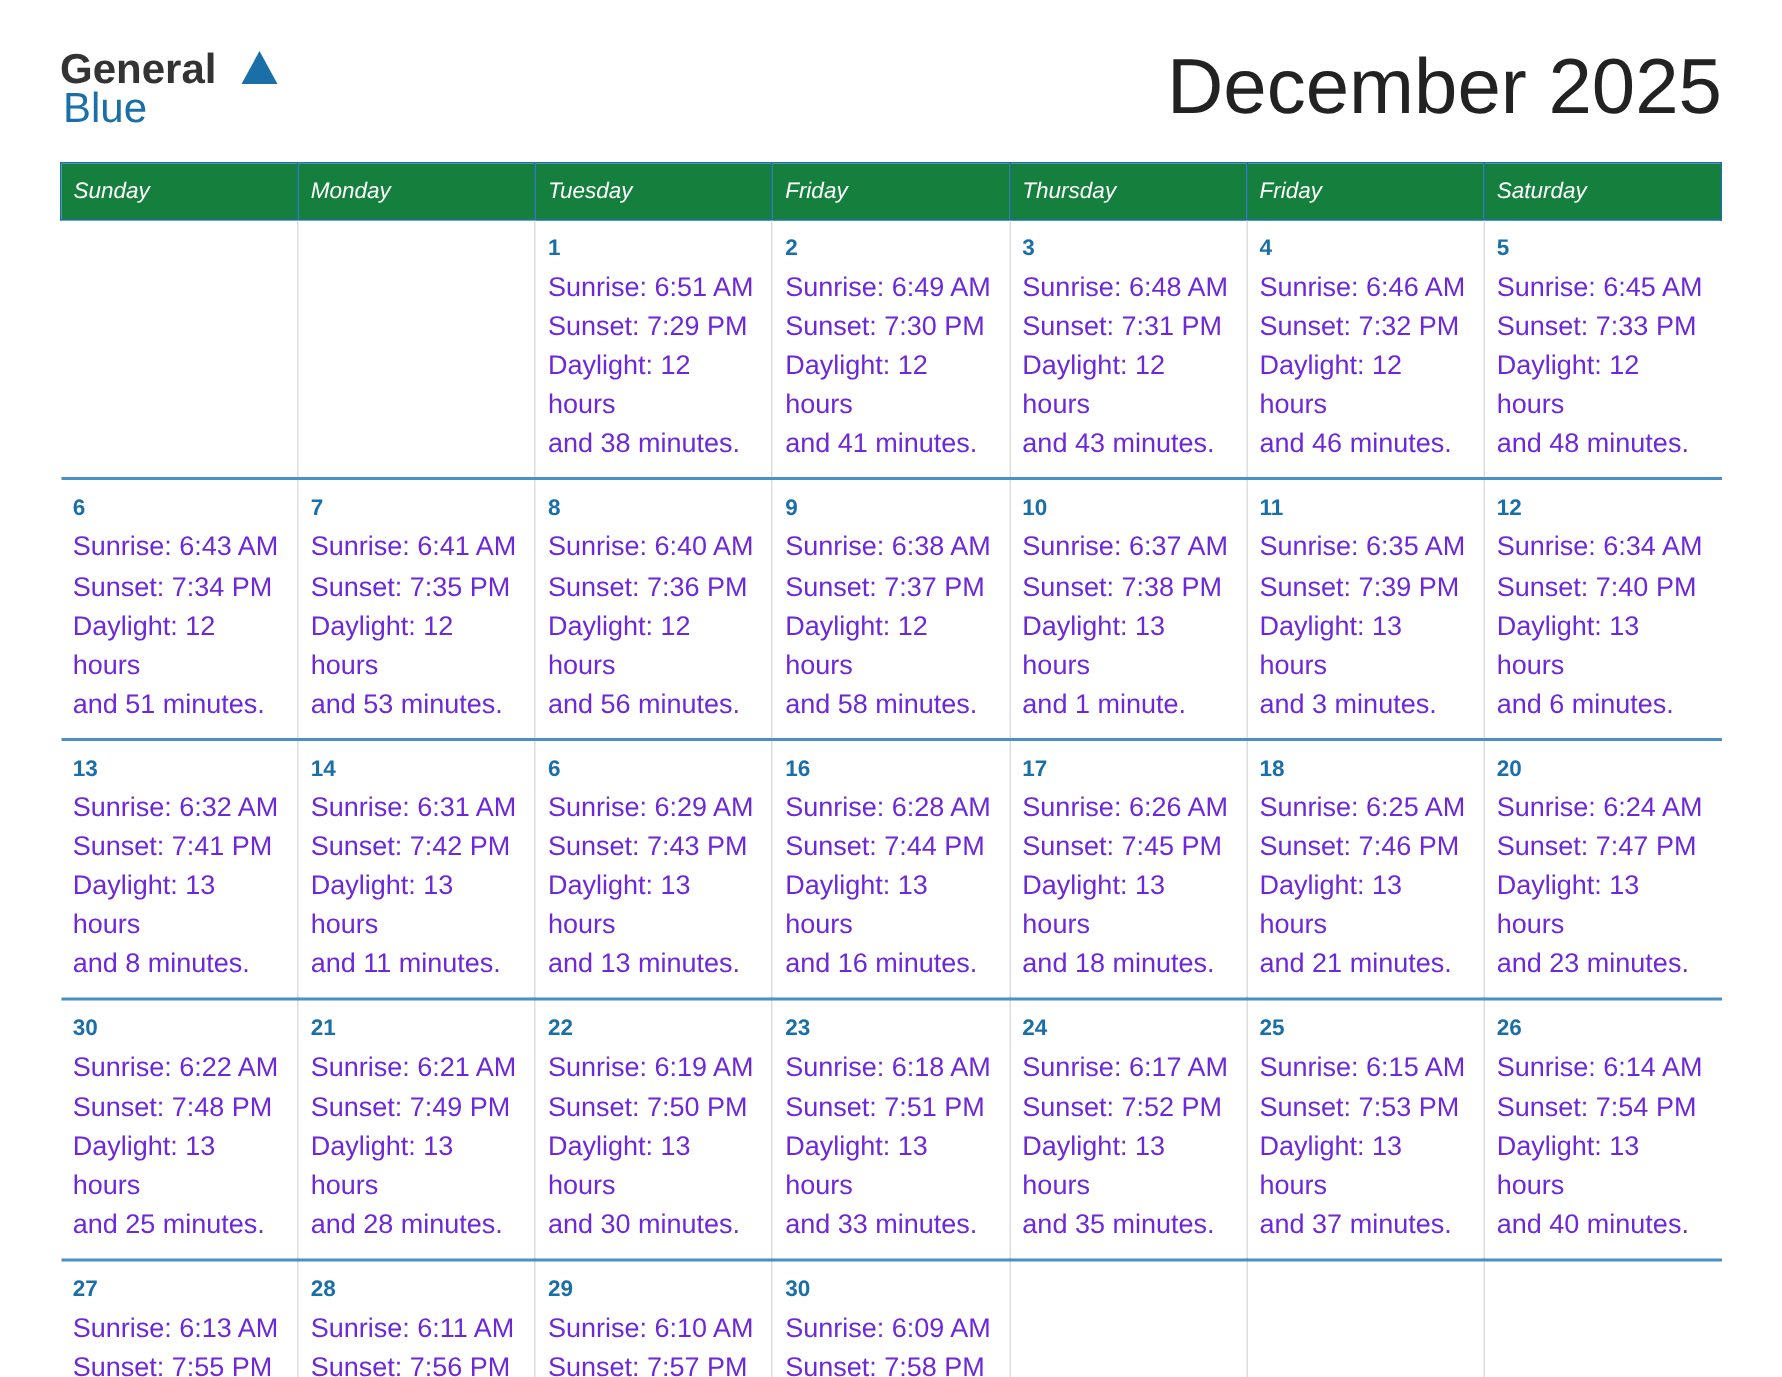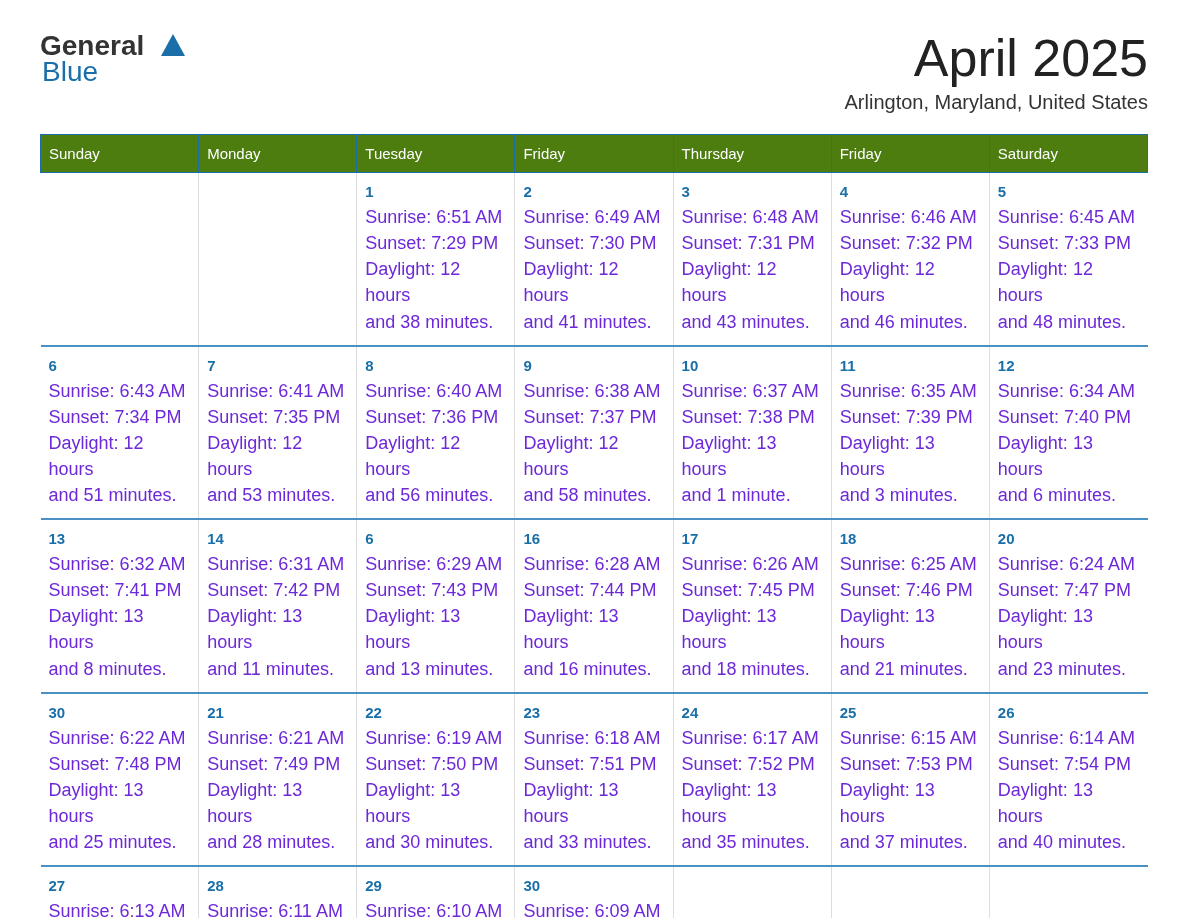--- a/index.html
+++ b/index.html
@@ -54,22 +54,23 @@
       font-size: 20px;
       color: #333;
       margin-top: 4px;
     }
     table {
       width: 100%;
       border-collapse: collapse;
       table-layout: fixed;
     }
     thead tr {
-      background-color: #4d7c0f;
+      background-color: #15803d;
       color: white;
+      font-style: italic;
     }
     thead th {
       padding: 10px 8px;
       font-size: 15px;
       font-weight: normal;
       text-align: left;
       border: 1px solid #1a6fa8;
     }
     tbody tr {
       border-bottom: 2px solid #4a90c4;
@@ -104,22 +105,21 @@
 
 <div class="header">
   <div class="logo">
     <div class="logo-text">
       <span class="logo-general">General</span>
         <span class="logo-triangle"></span>
     </div>
     <span class="logo-blue" style="font-size:28px; font-weight:normal; margin-top:-6px; margin-left:2px;">Blue</span>
   </div>
   <div class="title-block">
-    <div class="page-title">April 2025</div>
-    <div class="subtitle">Arlington, Maryland, United States</div>
+    <div class="page-title">December 2025</div>
   </div>
 </div>
 
 <table>
   <thead>
     <tr>
     <th>Sunday</th>
         <th>Monday</th>
         <th>Tuesday</th>
         <th>Friday</th>

